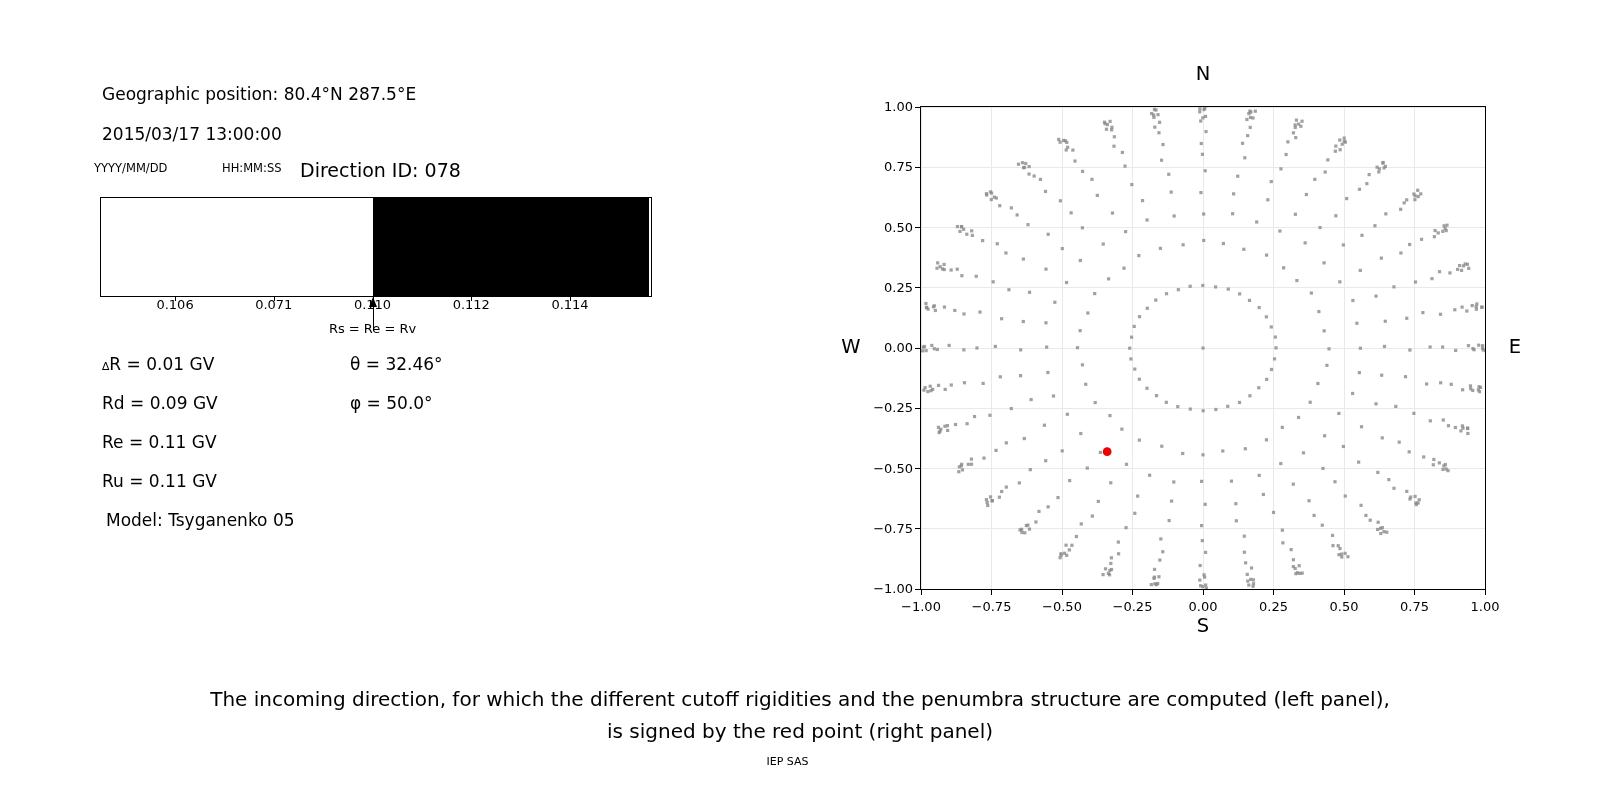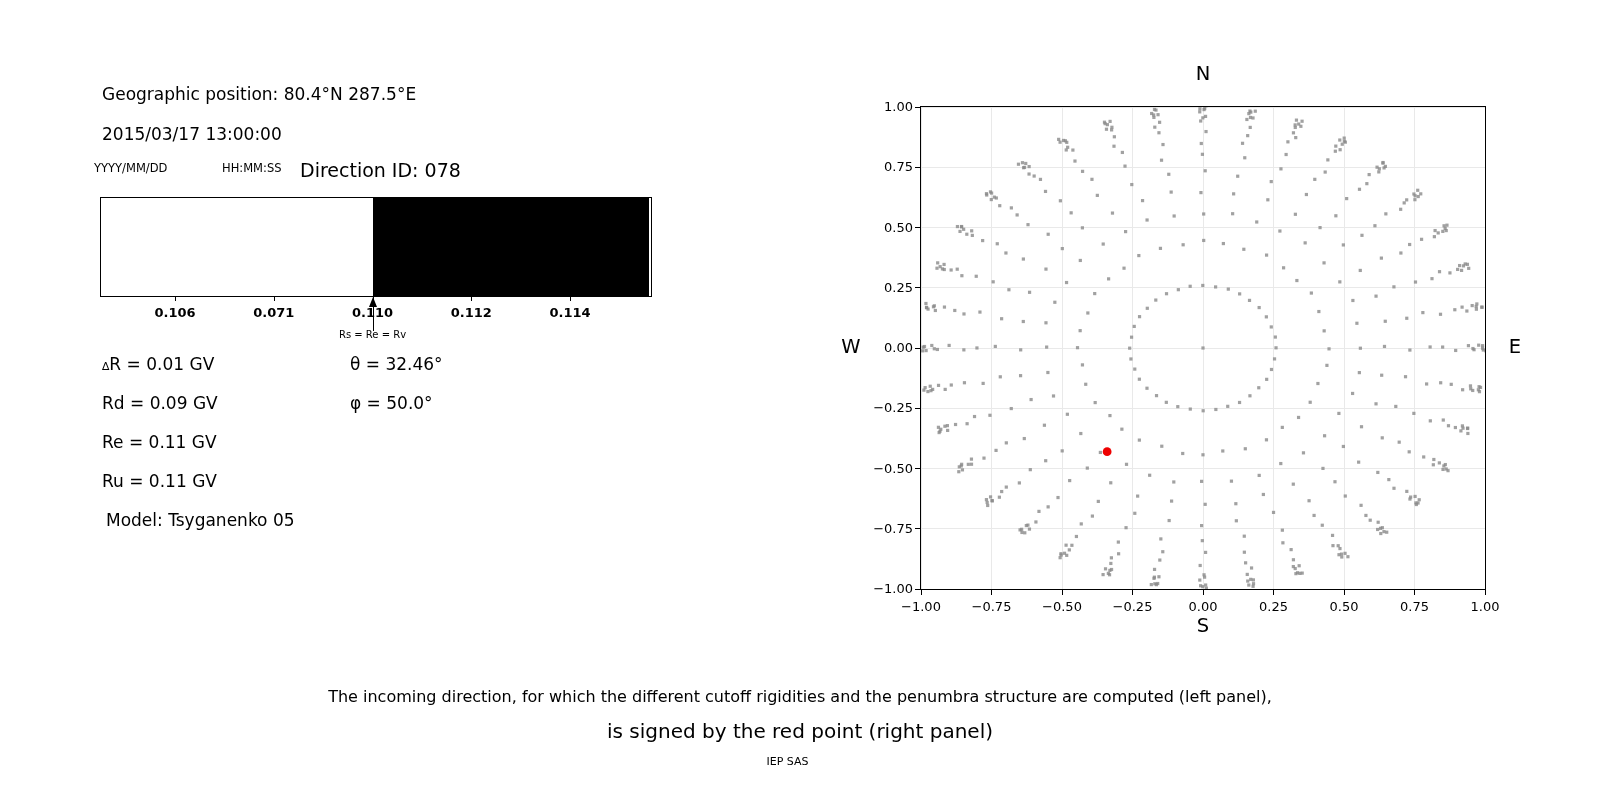--- a/index.html
+++ b/index.html
@@ -11,38 +11,38 @@
   .t17{font-size:17px;line-height:1.15;}
   .t19{font-size:19px;line-height:1.15;}
   .t11{font-size:11.5px;line-height:1.1;}
   .right{text-align:left;}
   .dsym{font-size:11px;}
   
   #penumbra{left:100px;top:197px;width:552px;height:160px;}
   #pbox{position:absolute;left:0;top:0;width:550px;height:98px;border:1px solid #000;background:#fff;overflow:hidden;}
   .pseg{position:absolute;top:0;height:100%;}
   .ptick{position:absolute;width:1px;height:5px;background:#000;top:99px;}
-  .pticklab{position:absolute;top:108px;width:64px;margin-left:-32px;text-align:center;font-size:13px;font-weight:bold;}
+  .pticklab{position:absolute;top:100px;width:64px;margin-left:-32px;text-align:center;font-size:13px;}
   #arrow-shaft{position:absolute;width:1.5px;height:24px;background:#000;top:110px;}
   #arrow-head{position:absolute;top:100px;width:0;height:0;border-left:4.5px solid transparent;border-right:4.5px solid transparent;border-bottom:10px solid #000;}
-  #arrow-label{position:absolute;top:132px;width:180px;margin-left:-90px;text-align:center;font-size:10px;}
+  #arrow-label{position:absolute;top:124px;width:180px;margin-left:-90px;text-align:center;font-size:13px;}
   
   #dirplot{left:920px;top:106px;width:566px;height:484px;border:1px solid #000;box-sizing:border-box;}
   #dirsvg{position:absolute;left:0;top:0;}
   .xtickmark{position:absolute;width:1px;height:5px;background:#000;top:483px;}
   .xticklab{position:absolute;top:492px;width:70px;margin-left:-35px;text-align:center;font-size:13px;}
   .ytickmark{position:absolute;width:5px;height:1px;background:#000;left:-6px;}
   .yticklab{position:absolute;left:-70px;width:62px;text-align:right;font-size:13px;}
   .dirlab{font-size:19.5px;}
   #n-label{left:0;width:100%;top:-45px;text-align:center;}
   #s-label{left:0;width:100%;top:507px;text-align:center;}
   #w-label{left:-91px;top:228px;width:42px;text-align:center;}
   #e-label{left:573px;top:228px;width:42px;text-align:center;}
   
-  #caption1{left:5px;top:687px;width:1590px;text-align:center;font-size:16px;}
+  #caption1{left:5px;top:687px;width:1590px;text-align:center;font-size:20px;}
   #caption2{left:5px;top:719px;width:1590px;text-align:center;font-size:20px;}
   #credit{left:0;top:755px;width:1575px;text-align:center;font-size:11px;}
 </style>
 </head>
 <body>
 
 <div class="abs t17" style="left:102px;top:85px;">Geographic position: 80.4°N 287.5°E</div>
 <div class="abs t17" style="left:102px;top:125px;">2015/03/17 13:00:00</div>
 <div class="abs t11" style="left:94px;top:162px;">YYYY/MM/DD</div>
 <div class="abs t11" style="left:222px;top:162px;">HH:MM:SS</div>

